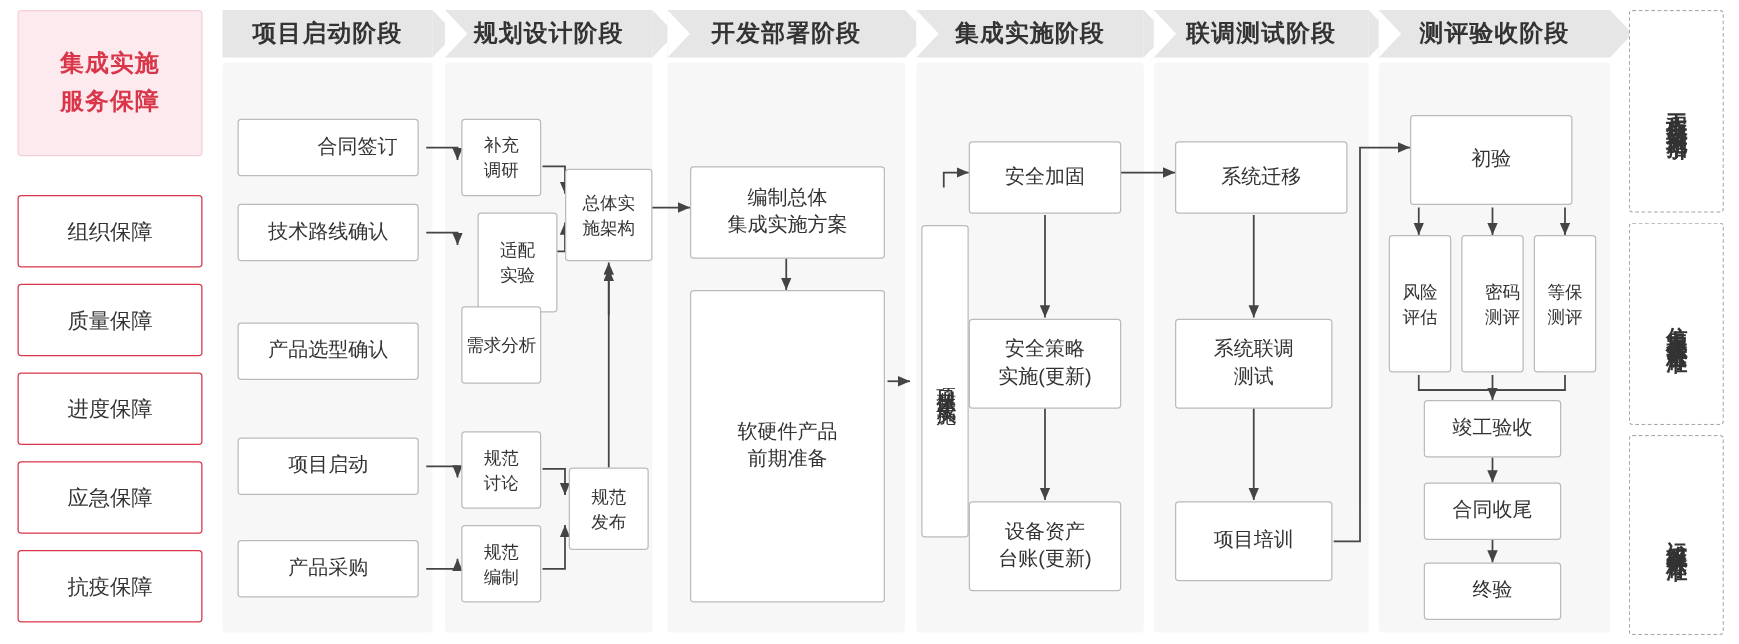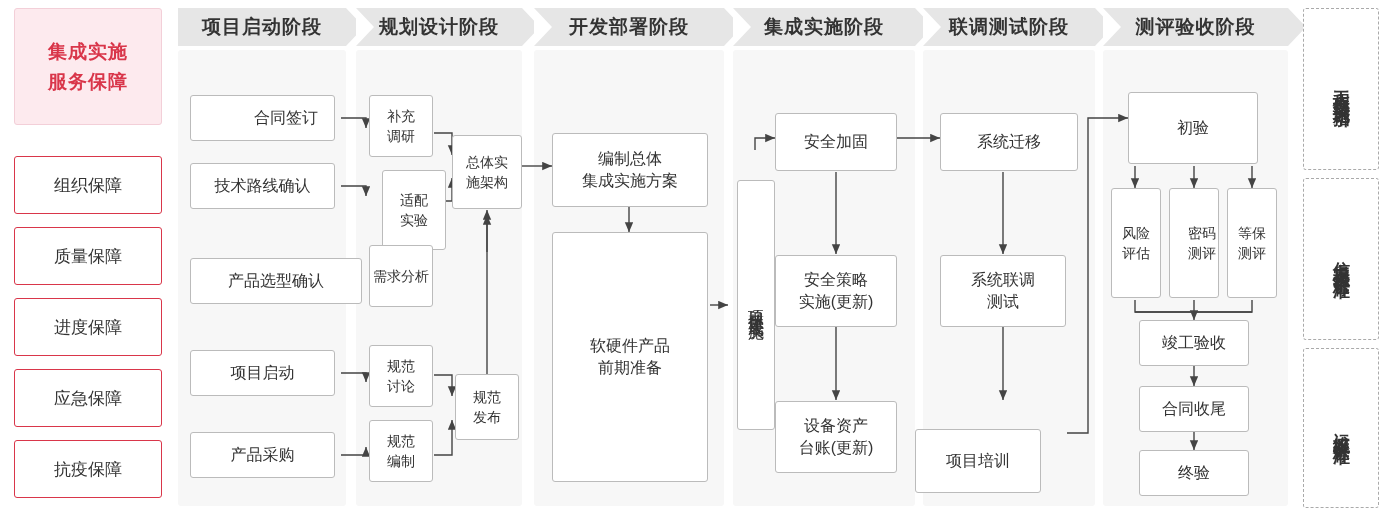--- a/index.html
+++ b/index.html
@@ -270,21 +270,21 @@
 
       <path d="M1135,166 L1252,166" stroke="#444" stroke-width="1.2" opacity="0"></path>
 
       <path d="M1135,300 L1135,312 L1252,312 L1252,300"></path>
       <path d="M1135,312 L1252,312"></path>
     </g>
   </svg>
 
   <div class="box" style="left:190px; top:95px; width:145px; height:46px;padding-left:47px;">合同签订</div>
   <div class="box" style="left:190px; top:163px; width:145px; height:46px;">技术路线确认</div>
-  <div class="box" style="left:190px; top:258px; width:172px; height:46px;">产品选型确认</div>
+  <div class="box" style="left:190px; top:258px; width:145px; height:46px;">产品选型确认</div>
   <div class="box" style="left:190px; top:350px; width:145px; height:46px;">项目启动</div>
   <div class="box" style="left:190px; top:432px; width:145px; height:46px;">产品采购</div>
 
   <div class="box small" style="left:369px; top:95px; width:64px; height:62px; flex-direction:column;">
     <span>补充</span>
     <span>调研</span>
   </div>
   <div class="box small" style="left:369px; top:170px; width:64px; height:80px; flex-direction:column;margin-left:13px;">
     <span>适配</span>
     <span>实验</span>
@@ -328,21 +328,21 @@
   <div class="box" style="left:775px; top:401px; width:122px; height:72px; flex-direction:column;">
     <span>设备资产</span>
     <span>台账(更新)</span>
   </div>
 
   <div class="box" style="left:940px; top:113px; width:138px; height:58px;">系统迁移</div>
   <div class="box" style="left:940px; top:255px; width:126px; height:72px; flex-direction:column;">
     <span>系统联调</span>
     <span>测试</span>
   </div>
-  <div class="box" style="left:915px; top:401px; width:126px; height:64px;margin-top:28px;">项目培训</div>
+  <div class="box" style="left:940px; top:401px; width:126px; height:64px;">项目培训</div>
 
   <div class="box" style="left:1128px; top:92px; width:130px; height:72px;">初验</div>
   <div class="box small" style="left:1111px; top:188px; width:50px; height:110px; flex-direction:column;">
     <span>风险</span>
     <span>评估</span>
   </div>
   <div class="box small" style="left:1169px; top:188px; width:50px; height:110px; flex-direction:column;padding-left:16px;">
     <span>密码</span>
     <span>测评</span>
   </div>

